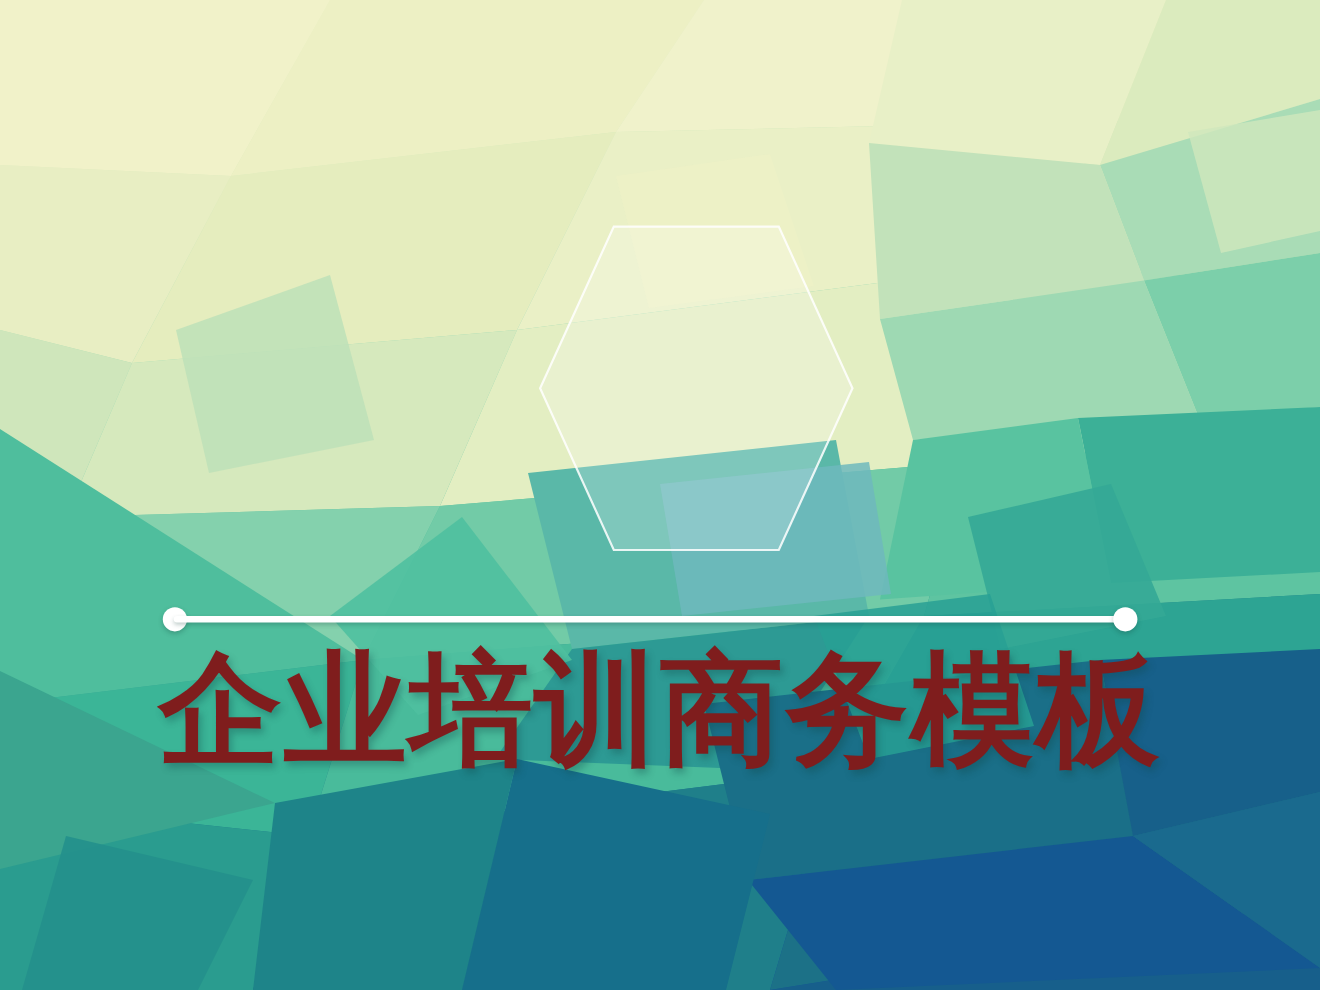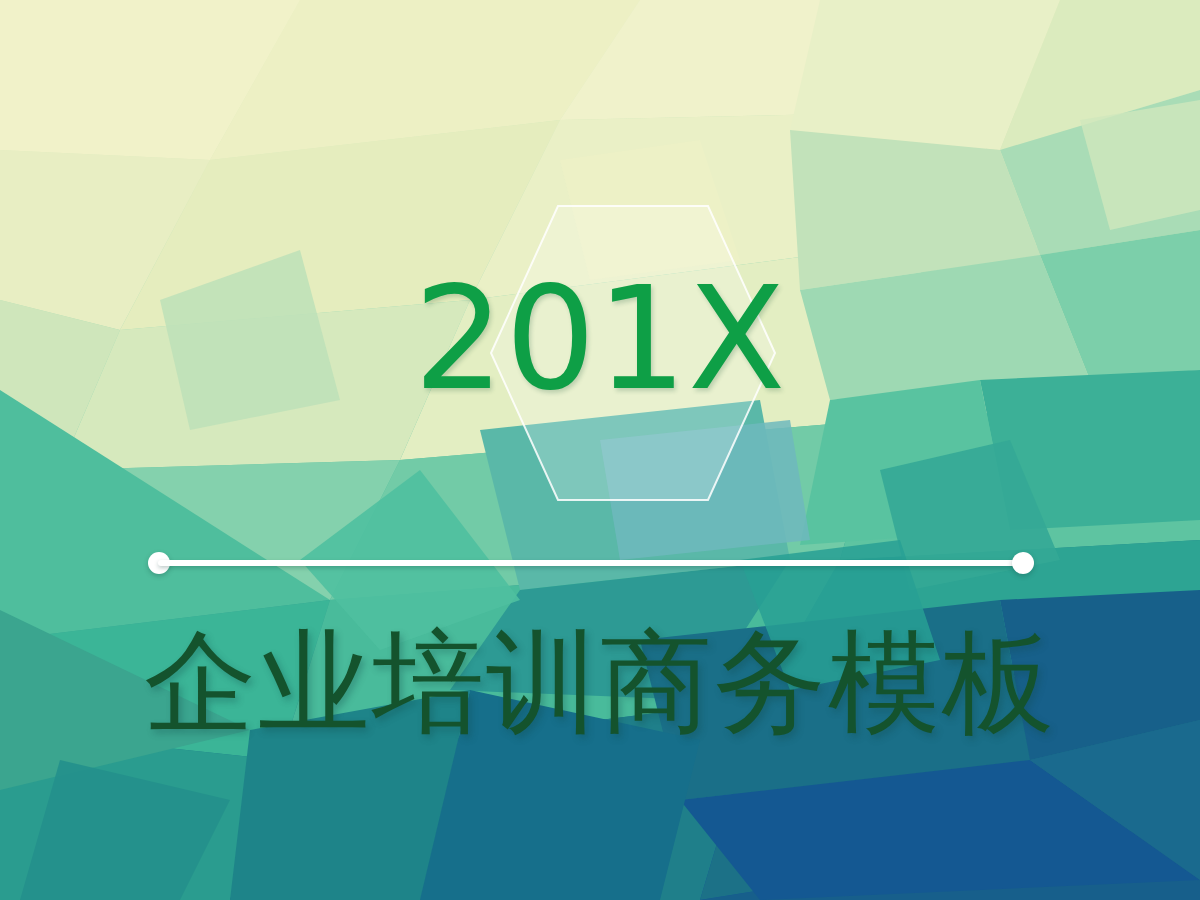--- a/index.html
+++ b/index.html
@@ -89,26 +89,25 @@
   
   #main-title {
     position: absolute;
     left: 0;
     top: 583px;
     width: 1200px;
     text-align: center;
     font-family: "DejaVu Sans", "Liberation Sans", sans-serif;
     font-size: 112px;
     line-height: 1.14;
-    font-weight: 400;
+    font-weight: 700;
     letter-spacing: 2px;
-    color: #14532d;
+    color: #7f1d1d;
     text-shadow: 3px 4px 7px rgba(16,70,70,0.32);
     white-space: nowrap;
-    margin-top: 36px;
   }
 </style>
 </head>
 <body>
 
 <div id="slide">
 
   <svg id="poly-bg" viewBox="0 0 1200 900" preserveAspectRatio="none" shape-rendering="geometricPrecision">
     <defs>
       <linearGradient id="baseGrad" x1="0" y1="0" x2="0.25" y2="1">
@@ -186,21 +185,20 @@
       <polygon points="740,560 900,540 940,660 790,690" fill="#28a094" opacity="0.85"></polygon>
     </g>
   </svg>
 
   <div id="hex-badge">
     <svg viewBox="0 0 300 310">
       <polygon points="75,8 225,8 292,155 225,302 75,302 8,155" fill="rgba(255,255,255,0.22)" stroke="rgba(255,255,255,0.85)" stroke-width="2"></polygon>
     </svg>
   </div>
 
-  <div id="year-text">201X</div>
 
   <div id="divider">
     <span class="dot dot-left"></span>
     <span class="rule"></span>
     <span class="dot dot-right"></span>
   </div>
 
   <div id="main-title">企业培训商务模板</div>
 
 </div>

